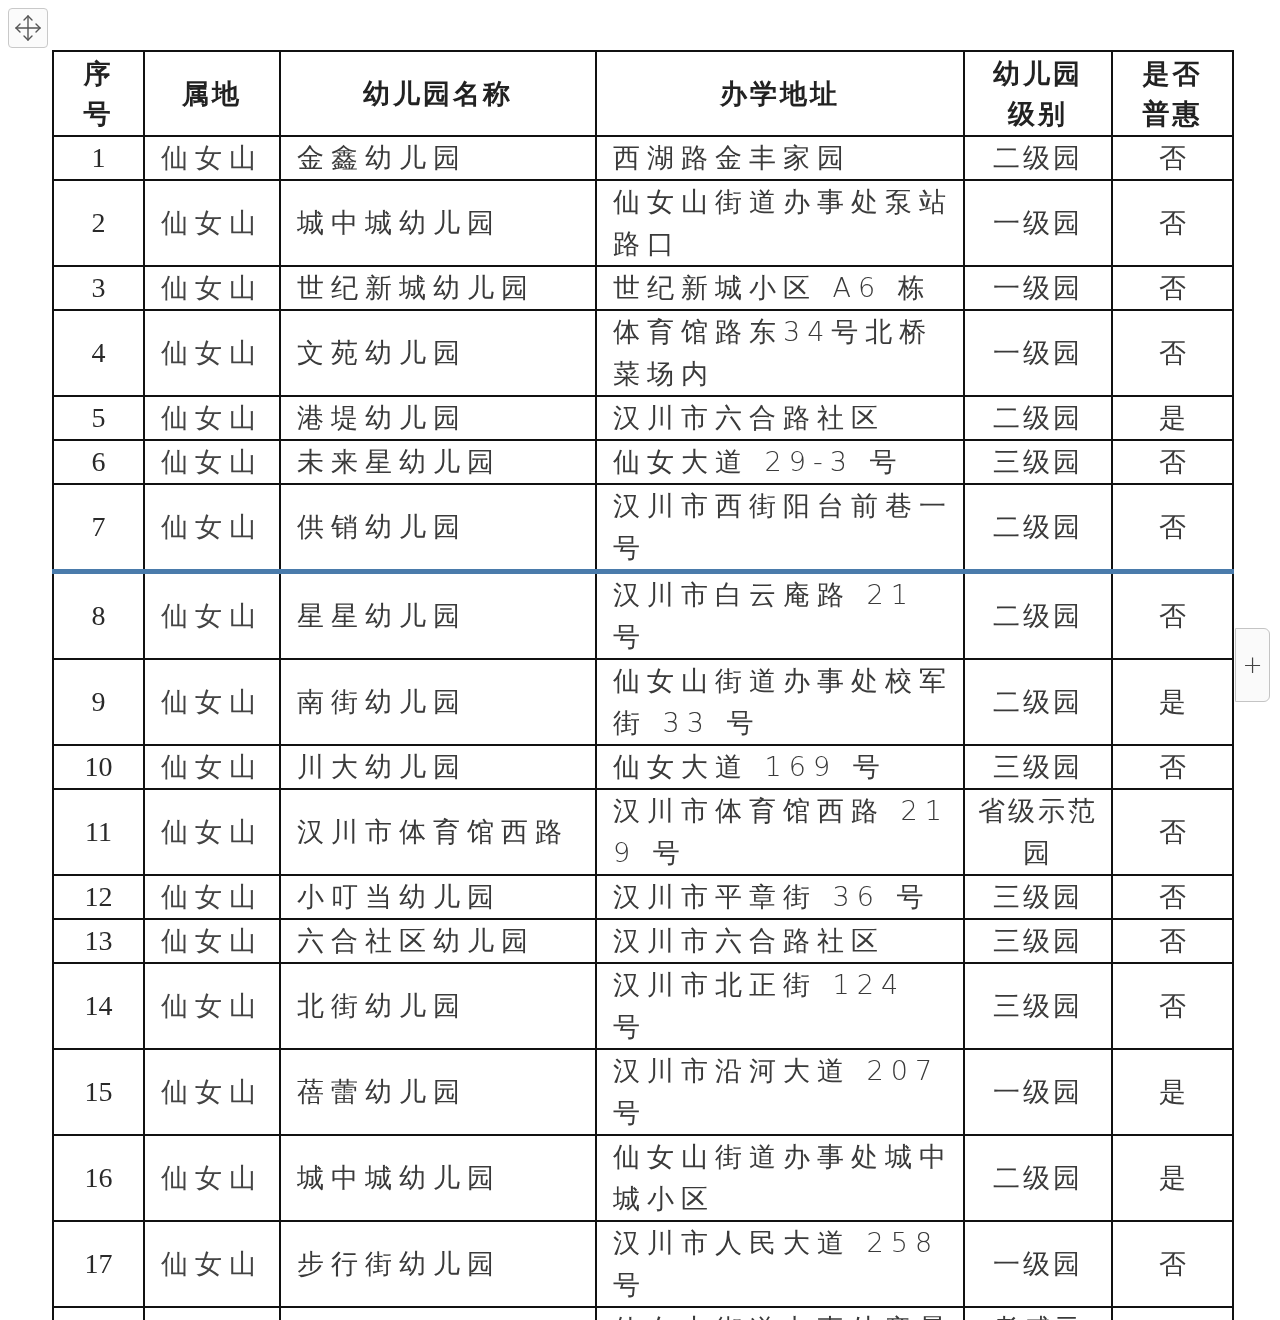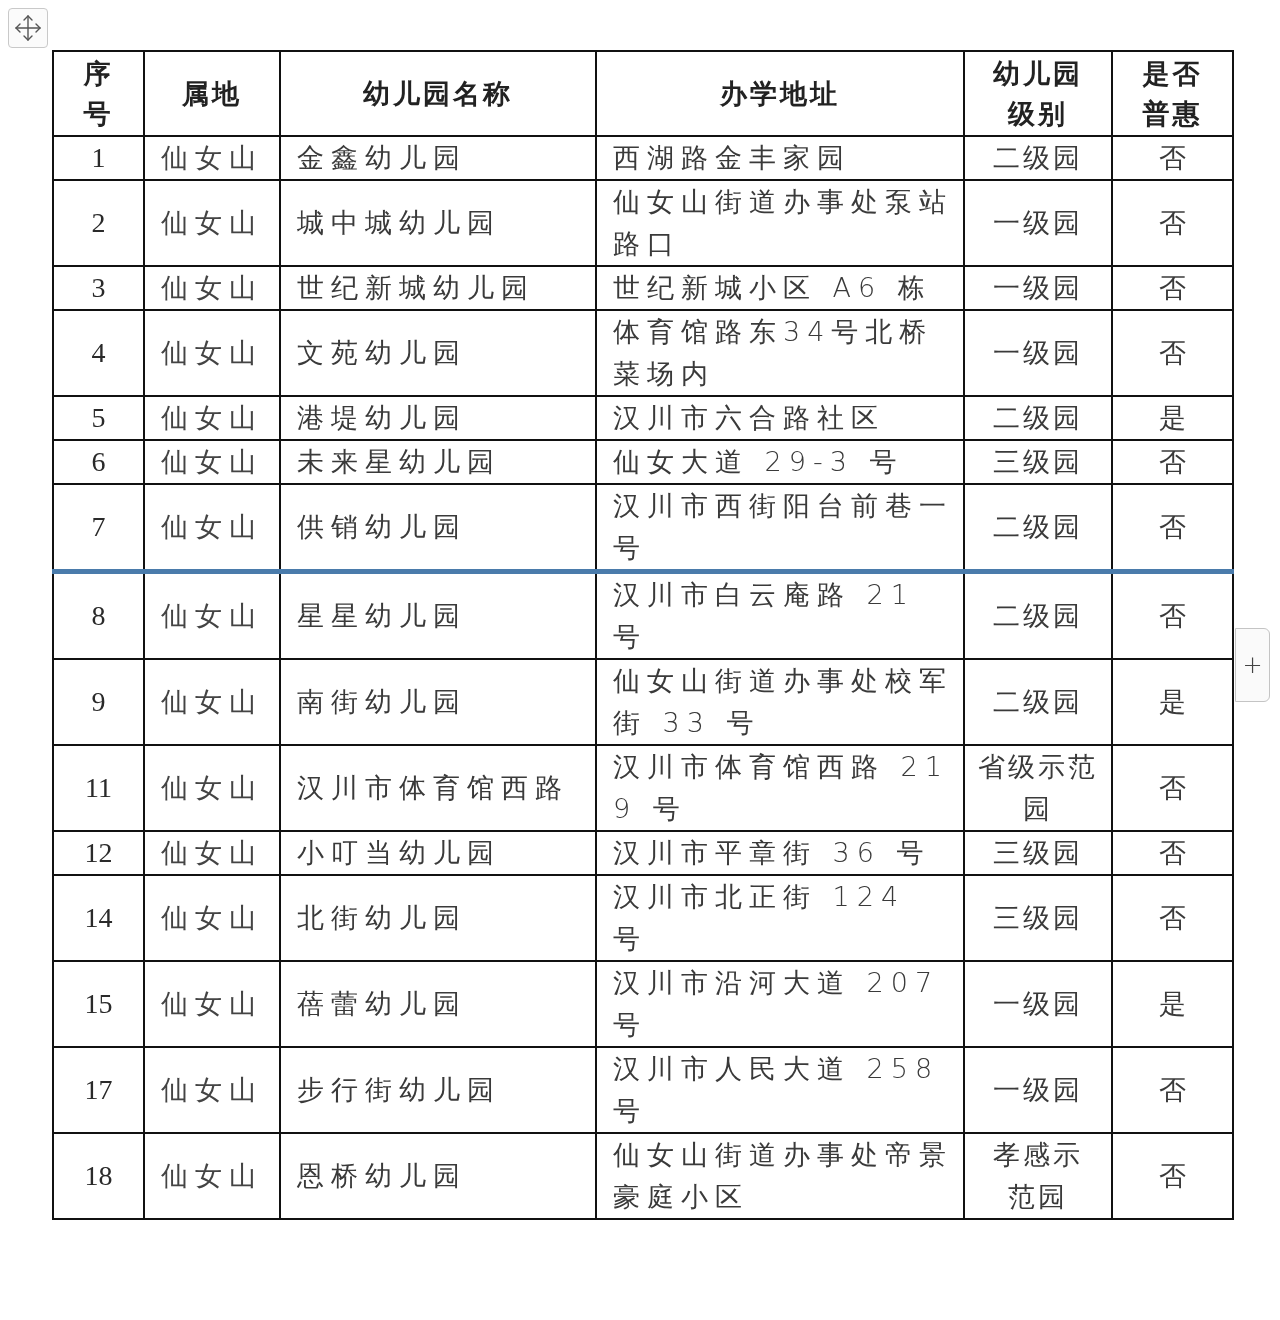--- a/index.html
+++ b/index.html
@@ -155,50 +155,74 @@
       <td class="c-pub">否</td>
     </tr>
     <tr class="h2">
       <td class="c-no">9</td>
       <td class="c-area">仙女山</td>
       <td class="c-name">南街幼儿园</td>
       <td class="c-addr">仙女山街道办事处校军街 33 号</td>
       <td class="c-level">二级园</td>
       <td class="c-pub">是</td>
     </tr>
+    <tr class="h1">
+      <td class="c-no">10</td>
+      <td class="c-area">仙女山</td>
+      <td class="c-name">川大幼儿园</td>
+      <td class="c-addr">仙女大道 169 号</td>
+      <td class="c-level">三级园</td>
+      <td class="c-pub">否</td>
+    </tr>
     <tr class="h2">
       <td class="c-no">11</td>
       <td class="c-area">仙女山</td>
       <td class="c-name">汉川市体育馆西路</td>
       <td class="c-addr">汉川市体育馆西路 219 号</td>
       <td class="c-level" style="padding:0 12px;">省级示范园</td>
       <td class="c-pub">否</td>
     </tr>
     <tr class="h1">
       <td class="c-no">12</td>
       <td class="c-area">仙女山</td>
       <td class="c-name">小叮当幼儿园</td>
       <td class="c-addr">汉川市平章街 36 号</td>
       <td class="c-level">三级园</td>
       <td class="c-pub">否</td>
     </tr>
     <tr class="h1">
+      <td class="c-no">13</td>
+      <td class="c-area">仙女山</td>
+      <td class="c-name">六合社区幼儿园</td>
+      <td class="c-addr">汉川市六合路社区</td>
+      <td class="c-level">三级园</td>
+      <td class="c-pub">否</td>
+    </tr>
+    <tr class="h1">
       <td class="c-no">14</td>
       <td class="c-area">仙女山</td>
       <td class="c-name">北街幼儿园</td>
       <td class="c-addr">汉川市北正街 124 号</td>
       <td class="c-level">三级园</td>
       <td class="c-pub">否</td>
     </tr>
     <tr class="h1">
       <td class="c-no">15</td>
       <td class="c-area">仙女山</td>
       <td class="c-name">蓓蕾幼儿园</td>
       <td class="c-addr">汉川市沿河大道 207 号</td>
       <td class="c-level">一级园</td>
+      <td class="c-pub">是</td>
+    </tr>
+    <tr class="h2">
+      <td class="c-no">16</td>
+      <td class="c-area">仙女山</td>
+      <td class="c-name">城中城幼儿园</td>
+      <td class="c-addr">仙女山街道办事处城中城小区</td>
+      <td class="c-level">二级园</td>
       <td class="c-pub">是</td>
     </tr>
     <tr class="h1">
       <td class="c-no">17</td>
       <td class="c-area">仙女山</td>
       <td class="c-name">步行街幼儿园</td>
       <td class="c-addr">汉川市人民大道 258 号</td>
       <td class="c-level">一级园</td>
       <td class="c-pub">否</td>
     </tr>

